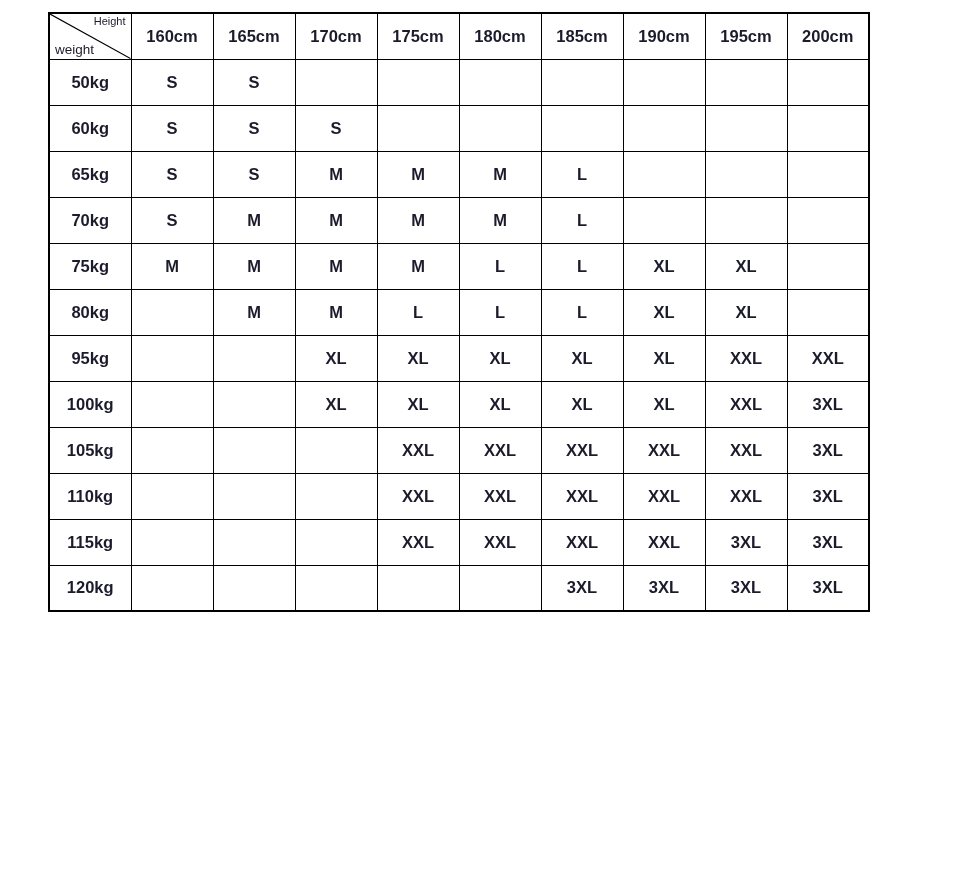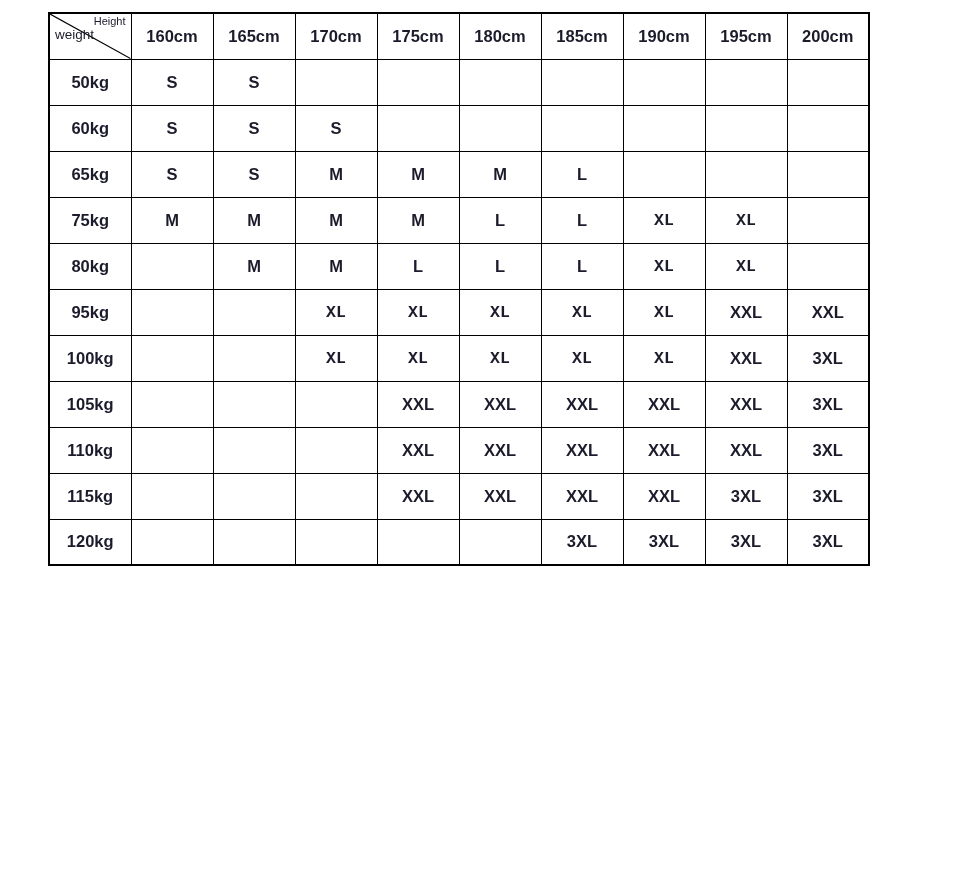--- a/index.html
+++ b/index.html
@@ -56,21 +56,21 @@
     right: 5px;
     top: 1px;
     font-size: 11px;
     font-weight: 400;
     color: #1b1b2b;
     line-height: 1.15;
   }
   th.corner .lbl-weight {
     position: absolute;
     left: 5px;
-    bottom: 16px;
+    bottom: 1px;
     font-size: 13.5px;
     font-weight: 400;
     color: #1b1b2b;
     line-height: 1.15;
   }
   th.col-head {
     background: #aec4d6;
     font-weight: 400;
     font-size: 16.5px;
   }
@@ -78,21 +78,21 @@
     width: 124px;
     background: #c7e0f2;
     font-weight: 600;
     font-size: 17px;
     margin-left: 46px;
   }
   
   td.sz-S   { background: #f7e2e2; }
   td.sz-M   { background: #eff0a4; }
   td.sz-L   { background: #a2d2b0; }
-  td.sz-XL  { background: #efcf55; font-family: Liberation Mono, monospace; }
+  td.sz-XL  { background: #efcf55; }
   td.sz-XXL { background: #2f8a63; color: #141414; }
   td.sz-3XL { background: #cfc6de; }
   td.sz-none { background: #ffffff; }
 </style>
 </head>
 <body>
 
 <div id="chart-wrap">
   <table class="size-chart">
     <thead>
@@ -146,20 +146,32 @@
           <td class="sz-S">S</td>
           <td class="sz-M">M</td>
           <td class="sz-M">M</td>
           <td class="sz-M">M</td>
           <td class="sz-L">L</td>
           <td class="sz-none"></td>
           <td class="sz-none"></td>
           <td class="sz-none"></td>
         </tr>
         <tr>
+          <td class="row-head">70kg</td>
+          <td class="sz-S">S</td>
+          <td class="sz-M">M</td>
+          <td class="sz-M">M</td>
+          <td class="sz-M">M</td>
+          <td class="sz-M">M</td>
+          <td class="sz-L">L</td>
+          <td class="sz-none"></td>
+          <td class="sz-none"></td>
+          <td class="sz-none"></td>
+        </tr>
+        <tr>
           <td class="row-head">75kg</td>
           <td class="sz-M">M</td>
           <td class="sz-M">M</td>
           <td class="sz-M">M</td>
           <td class="sz-M">M</td>
           <td class="sz-L">L</td>
           <td class="sz-L">L</td>
           <td class="sz-XL">XL</td>
           <td class="sz-XL">XL</td>
           <td class="sz-none"></td>

